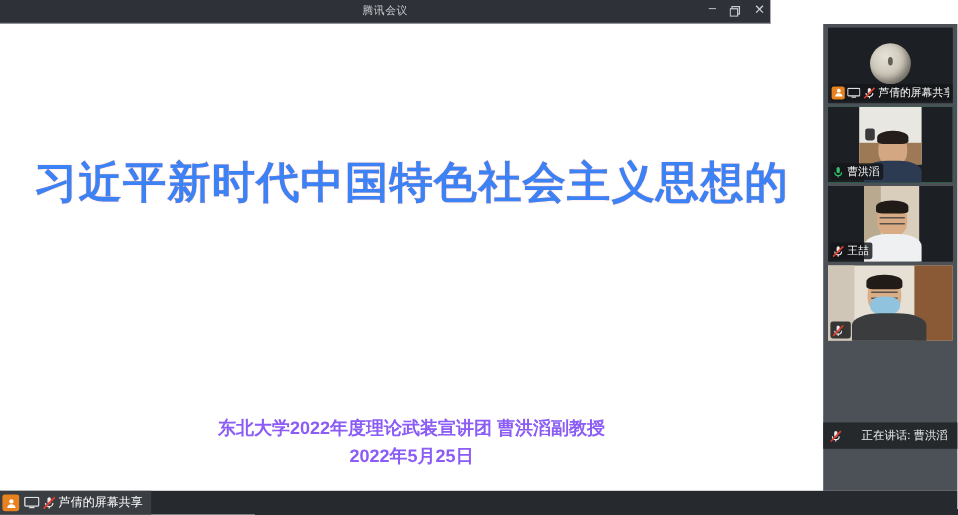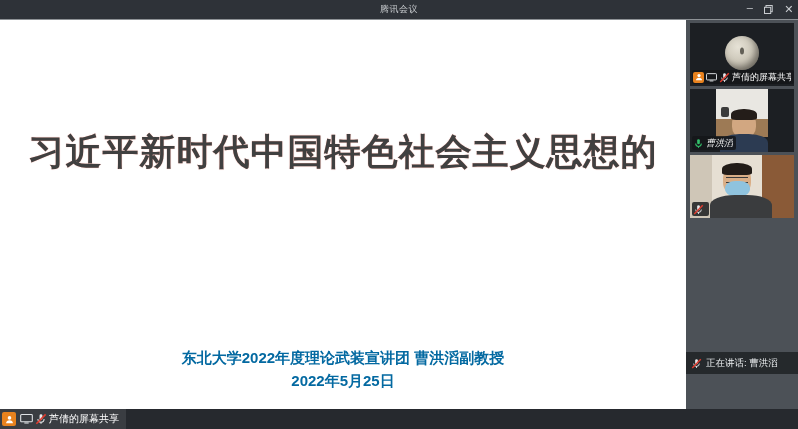--- a/index.html
+++ b/index.html
@@ -5,21 +5,21 @@
   html,body{margin:0;padding:0;background:#ffffff;}
   body{
     width:798px;height:429px;overflow:hidden;
     font-family:"Liberation Sans","DejaVu Sans",sans-serif;
     -webkit-font-smoothing:antialiased;
   }
   .app{position:relative;width:798px;height:429px;background:#ffffff;}
 
   
   .titlebar{
-    position:absolute;left:0;top:0;width:798px;height:19px;
+    position:absolute;left:0;top:0;width:642px;height:19px;
     background:#2e3238;color:#d6d9dc;
     display:flex;align-items:center;justify-content:center;
     font-size:9px;letter-spacing:.5px;
     border-bottom:1px solid #8e9296;
   }
   .titlebar .wintitle{opacity:.92;}
   .wincontrols{
     position:absolute;right:4px;top:0;height:19px;
     display:flex;align-items:center;gap:11px;
     color:#c9ccd0;font-size:10px;
@@ -33,29 +33,29 @@
   .stage{
     position:absolute;left:0;top:20px;width:686px;height:389px;
     background:#ffffff;overflow:hidden;
   }
   .slide{
     position:absolute;left:0;top:0;width:686px;height:389px;
     background:#ffffff;
   }
   .slide-title{
     position:absolute;left:0;top:108px;width:686px;
-    text-align:center;color:#404040;
+    text-align:center;color:#3b82f6;
     font-size:36px;font-weight:bold;line-height:1.32;
     letter-spacing:1px;
     text-shadow:0 0 1px rgba(244,39,11,.45);
   }
   .slide-title .l2{display:block;}
   .slide-sub{
     position:absolute;left:0;top:326px;width:686px;
-    text-align:center;color:#0369a1;
+    text-align:center;color:#8b5cf6;
     font-size:15px;font-weight:bold;line-height:1.55;
   }
   .slide-sub .d{display:block;}
 
   
   .bottombar{
     position:absolute;left:0;top:409px;width:798px;height:20px;
     background:#26292e;
   }
   .presenter-chip{
@@ -72,41 +72,41 @@
 
   
   .sidebar{
     position:absolute;left:686px;top:20px;width:112px;height:389px;
     background:#4c5157;
   }
   .tile{
     position:relative;width:104px;height:63px;margin:3px auto 0 auto;
     background:#1c1f23;overflow:hidden;
   }
-  .tile.speaking{outline:2px solid #2fb963;outline-offset:-2px;font-style:italic;}
+  .tile.speaking{outline:2px solid #2fb963;outline-offset:-2px;}
   .tile-video{position:absolute;inset:0;overflow:hidden;}
   .tile-label{
     position:absolute;left:2px;bottom:2px;height:14px;
     display:flex;align-items:center;gap:2px;
     background:rgba(20,22,25,.82);border-radius:2px;padding:0 3px 0 1px;
     max-width:98px;
   }
   .tile-label .nm{color:#ffffff;font-size:9px;white-space:nowrap;overflow:hidden;}
   .mic{width:11px;height:11px;flex:0 0 auto;display:block;}
   .screen-ico{width:11px;height:9px;flex:0 0 auto;display:block;}
   .hostmini{
     width:11px;height:11px;border-radius:2px;background:#e8821e;
     display:flex;align-items:center;justify-content:center;flex:0 0 auto;
   }
 
   
   .speaking-bar{
     position:absolute;left:0;top:332px;width:112px;height:22px;
     background:rgba(32,35,39,.88);
-    display:flex;align-items:center;gap:4px;padding-left:5px;
+    display:flex;align-items:center;gap:16px;padding-left:5px;
     box-sizing:border-box;
   }
   .speaking-bar .txt{color:#eceff1;font-size:9.5px;white-space:nowrap;}
 
   
   .avatar{
     position:absolute;left:50%;top:48%;transform:translate(-50%,-50%);
     width:34px;height:34px;border-radius:50%;
     background:radial-gradient(circle at 38% 32%,#e6e2d6 0%,#cdc8ba 45%,#a9a396 78%,#8d887c 100%);
     box-shadow:inset -3px -3px 6px rgba(0,0,0,.35);
@@ -201,20 +201,42 @@
         <svg class="mic" viewBox="0 0 14 14">
           <rect x="5.3" y="1.6" width="3.4" height="6.4" rx="1.7" fill="#33c06a"></rect>
           <path d="M3.4 7.1a3.6 3.6 0 0 0 7.2 0" fill="none" stroke="#33c06a" stroke-width="1.3"></path>
           <rect x="6.4" y="10.4" width="1.2" height="2.2" fill="#33c06a"></rect>
         </svg>
         <span class="nm">曹洪滔</span>
       </div>
     </div>
 
 
+    <div class="tile">
+      <div class="tile-video">
+        <div class="scene">
+          <div class="s-wall" style="background:#1c1f23;"></div>
+          <div style="position:absolute;left:30px;top:0;width:46px;height:63px;background:#d9cdbc;"></div>
+          <div style="position:absolute;left:30px;top:0;width:14px;height:63px;background:#b9a98f;"></div>
+          <div class="person-head" style="left:41px;top:14px;width:25px;height:28px;background:#d8ab84;"></div>
+          <div style="position:absolute;left:40px;top:12px;width:27px;height:11px;background:#211b17;border-radius:48% 48% 20% 20%;"></div>
+          <div class="glasses" style="left:43px;top:26px;width:21px;"></div>
+          <div class="person-body" style="left:30px;top:40px;width:48px;height:25px;background:#eef0f2;"></div>
+        </div>
+      </div>
+      <div class="tile-label">
+        <svg class="mic" viewBox="0 0 14 14">
+          <rect x="5.3" y="1.6" width="3.4" height="6.4" rx="1.7" fill="#e6e8ea"></rect>
+          <path d="M3.4 7.1a3.6 3.6 0 0 0 7.2 0" fill="none" stroke="#e6e8ea" stroke-width="1.2"></path>
+          <rect x="6.4" y="10.4" width="1.2" height="2.2" fill="#e6e8ea"></rect>
+          <line x1="1.6" y1="12.6" x2="12.4" y2="1.6" stroke="#e23b2e" stroke-width="1.8"></line>
+        </svg>
+        <span class="nm">王喆</span>
+      </div>
+    </div>
 
     <div class="tile">
       <div class="tile-video">
         <div class="scene">
           <div class="s-wall" style="background:#e6dfd3;"></div>
           <div style="position:absolute;left:72px;top:0;width:32px;height:63px;background:#8a5a37;"></div>
           <div style="position:absolute;left:0;top:0;width:22px;height:63px;background:#cfc6b7;"></div>
           <div class="person-head" style="left:33px;top:10px;width:28px;height:30px;background:#d9ae86;"></div>
           <div style="position:absolute;left:32px;top:8px;width:30px;height:12px;background:#221c18;border-radius:48% 48% 18% 18%;"></div>
           <div class="glasses" style="left:36px;top:22px;width:22px;"></div>

